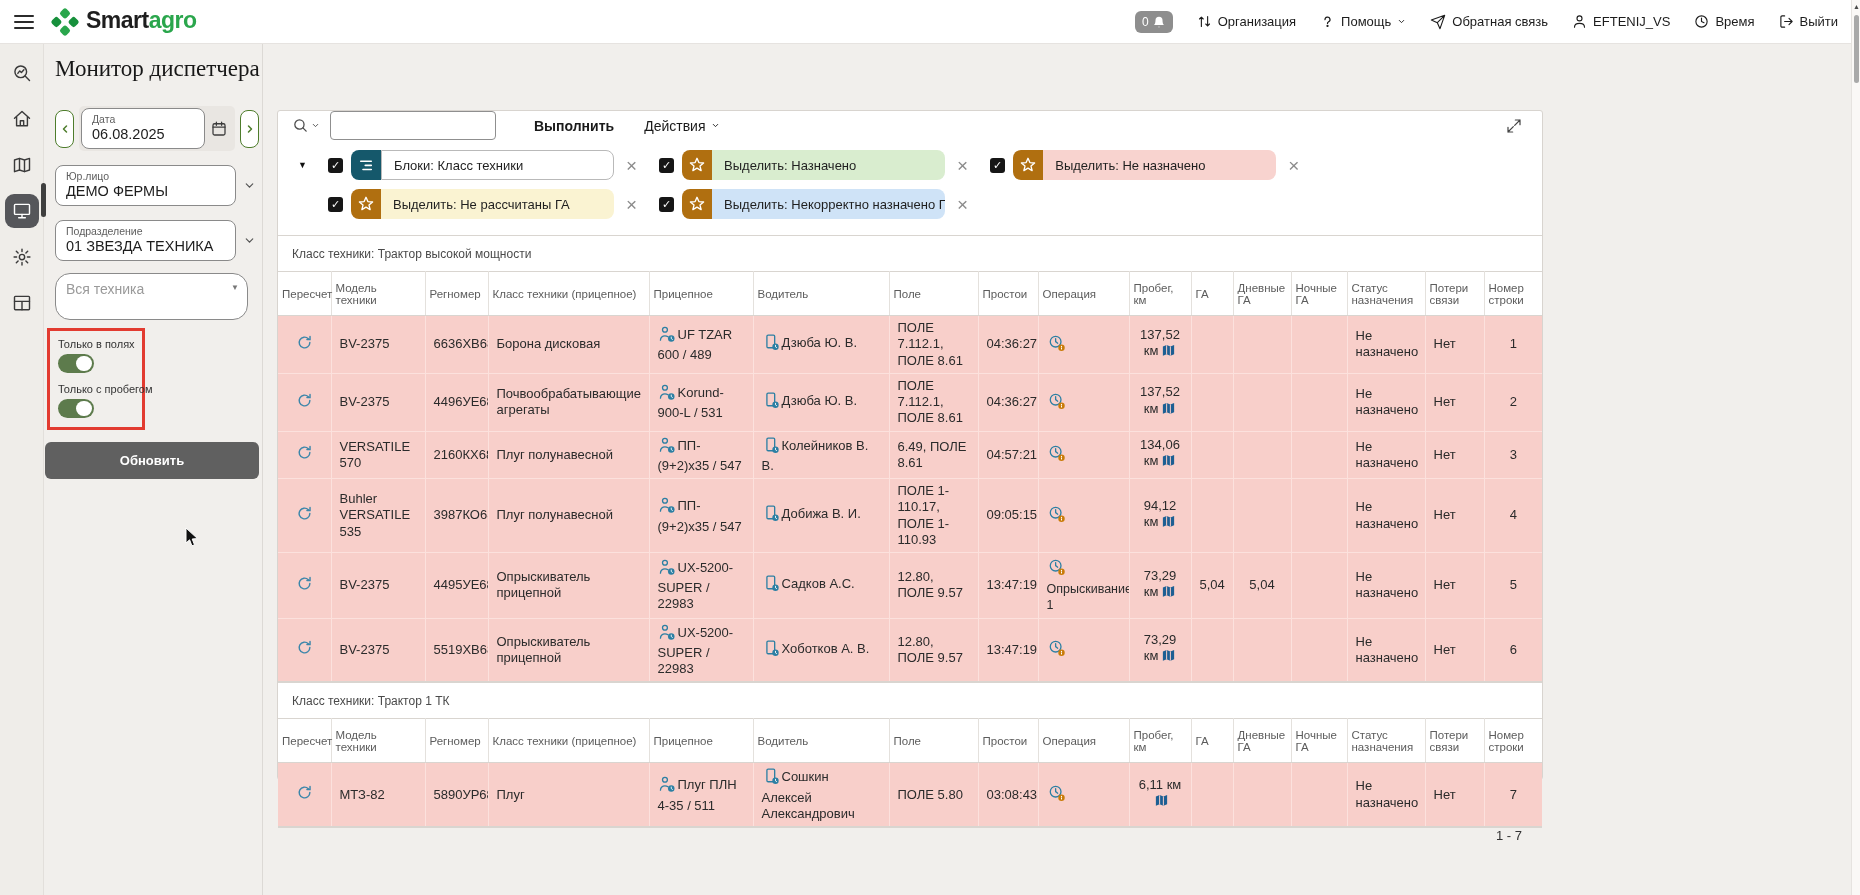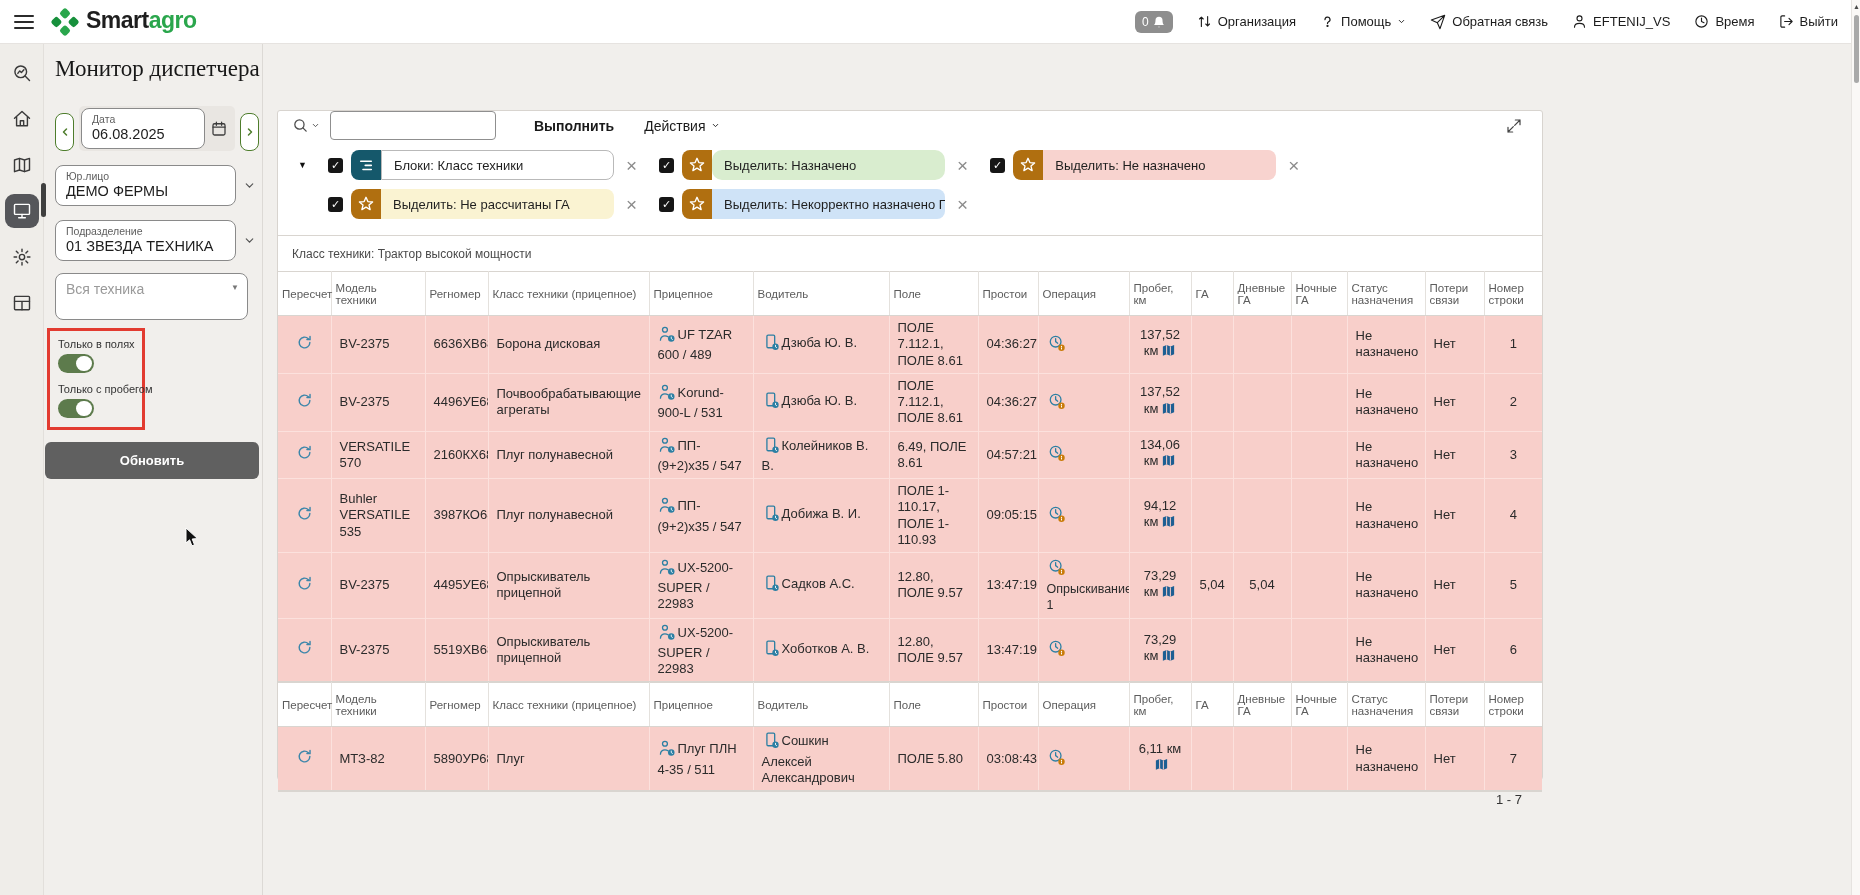--- a/index.html
+++ b/index.html
@@ -19,32 +19,32 @@
   
   .iconbar{position:absolute;left:0;top:44px;width:44px;height:851px;background:#efede9;border-right:1px solid #e2dfdb;display:flex;flex-direction:column;align-items:center;padding-top:12px;gap:12px;z-index:4}
   .side-item{width:34px;height:34px;border-radius:9px;display:flex;align-items:center;justify-content:center;color:#3a3a3a;cursor:pointer}
   .side-item.active{background:#55565a;color:#fff}
   .vline{position:absolute;left:262px;top:44px;bottom:0;width:1px;background:#dcd9d5}
   .splitter{position:absolute;left:41px;top:183px;width:5px;height:34px;background:#3f3f3f;border-radius:3px;z-index:6}
   
   .page-title{position:absolute;left:55px;top:56px;font-family:Liberation Serif, serif;font-size:23px;color:#171717;font-weight:400}
   
   .panel{position:absolute;left:45px;top:106px;width:214px}
-  .daterow{display:flex;align-items:flex-end;gap:5px;margin-left:10px}
+  .daterow{display:flex;align-items:center;gap:5px;margin-left:10px}
   .chev-btn{width:19px;height:38px;border:1px solid var(--chev-green);border-radius:8px;background:#fff;display:flex;align-items:center;justify-content:center;color:var(--chev-green);cursor:pointer}
   .date-group{background:#e9e6e2;border-radius:5px;display:flex;align-items:center;flex:1;padding:2px}
   .field{background:#fff;border:1px solid #8a8a8a;border-radius:8px;padding:4px 10px 6px}
   .field .lab{font-size:10.5px;color:#5f5f5f}
   .field .val{font-size:14.5px;color:#1d1d1d;margin-top:1px;white-space:nowrap}
   .date-field{flex:1}
   .cal-btn{width:28px;display:flex;justify-content:center;color:#3c3c3c;cursor:pointer}
   .selrow{display:flex;align-items:center;margin:14px 0 0 10px;gap:4px}
   .selrow .field{width:186px}
   .sel-chev{width:20px;color:#555;cursor:pointer;display:flex;justify-content:center}
-  .multi{margin:12px 0 0 10px;width:193px;height:47px;background:#fff;border:1px solid #8a8a8a;border-radius:8px;padding:7px 10px;font-size:14px;color:#9a9a9a;position:relative;cursor:text}
+  .multi{margin:12px 0 0 10px;width:193px;height:47px;background:#fff;border:1px solid #8a8a8a;border-radius:15px;padding:7px 10px;font-size:14px;color:#9a9a9a;position:relative;cursor:text}
   .multi .tri{position:absolute;right:8px;top:9px;font-size:8px;color:#777}
   .annot{margin:8px 0 0 2px;width:98px;border:3px solid var(--ann-red);padding:7px 8px 9px}
   .tgl-lab{font-size:11px;color:#333;margin-bottom:4px;white-space:nowrap}
   .toggle{width:36px;height:19px;background:var(--toggle-green);border-radius:10px;position:relative;cursor:pointer;margin-bottom:10px}
   .toggle:last-child{margin-bottom:0}
   .toggle .knob{position:absolute;right:2px;top:2px;width:16px;height:15px;background:#fff;border-radius:8px}
   .refresh-btn{margin-top:12px;width:214px;height:37px;background:var(--btn-gray);color:#fff;border:none;border-radius:6px;font-size:13px;font-weight:700;cursor:pointer;font-family:inherit}
   
   .card{position:absolute;left:277px;top:110px;width:1266px;height:670px;background:#fff;border:1px solid #d8d4cf;border-radius:3px;display:flex;flex-direction:column}
   .toolbar{height:44px;display:flex;align-items:center;gap:10px;padding:0 14px;position:relative}
@@ -345,21 +345,21 @@
     <span class="chip-x">×</span>
         <span class="cb">
           <span>✓</span>
         </span>
     <div class="chip">
       <span class="chip-ic" style="background:#b06f10">
             <svg width="18" height="18" viewBox="0 0 24 24" fill="none" stroke="#fff" stroke-width="1.8" stroke-linejoin="round">
               <path d="M12 3l2.5 5.8 6.3.5-4.8 4.1 1.5 6.1L12 16.2l-5.5 3.3 1.5-6.1-4.8-4.1 6.3-.5z"></path>
             </svg>
           </span>
-      <span class="chip-label" style="background:#d9edcf;border-radius:10px;">Выделить: Назначено</span>
+      <span class="chip-label" style="background:#d9edcf;">Выделить: Назначено</span>
     </div>
     <span class="chip-x">×</span>
         <span class="cb">
           <span>✓</span>
         </span>
     <div class="chip">
       <span class="chip-ic" style="background:#b06f10">
             <svg width="18" height="18" viewBox="0 0 24 24" fill="none" stroke="#fff" stroke-width="1.8" stroke-linejoin="round">
               <path d="M12 3l2.5 5.8 6.3.5-4.8 4.1 1.5 6.1L12 16.2l-5.5 3.3 1.5-6.1-4.8-4.1 6.3-.5z"></path>
             </svg>
@@ -695,20 +695,21 @@
               <td class="c"><span></span></td>
               <td class="c"><span></span></td>
               <td><span>Не назначено</span></td>
               <td><span>Нет</span></td>
               <td class="c"><span>6</span></td>
             </tr>
           </tbody>
         </table>
       </div>
       <div>
+        <div class="group-title">Класс техники: Трактор 1 ТК</div>
         <table>
           <colgroup>
             <col style="width:53px">
             <col style="width:94px">
             <col style="width:63px">
             <col style="width:161px">
             <col style="width:104px">
             <col style="width:136px">
             <col style="width:89px">
             <col style="width:60px">

